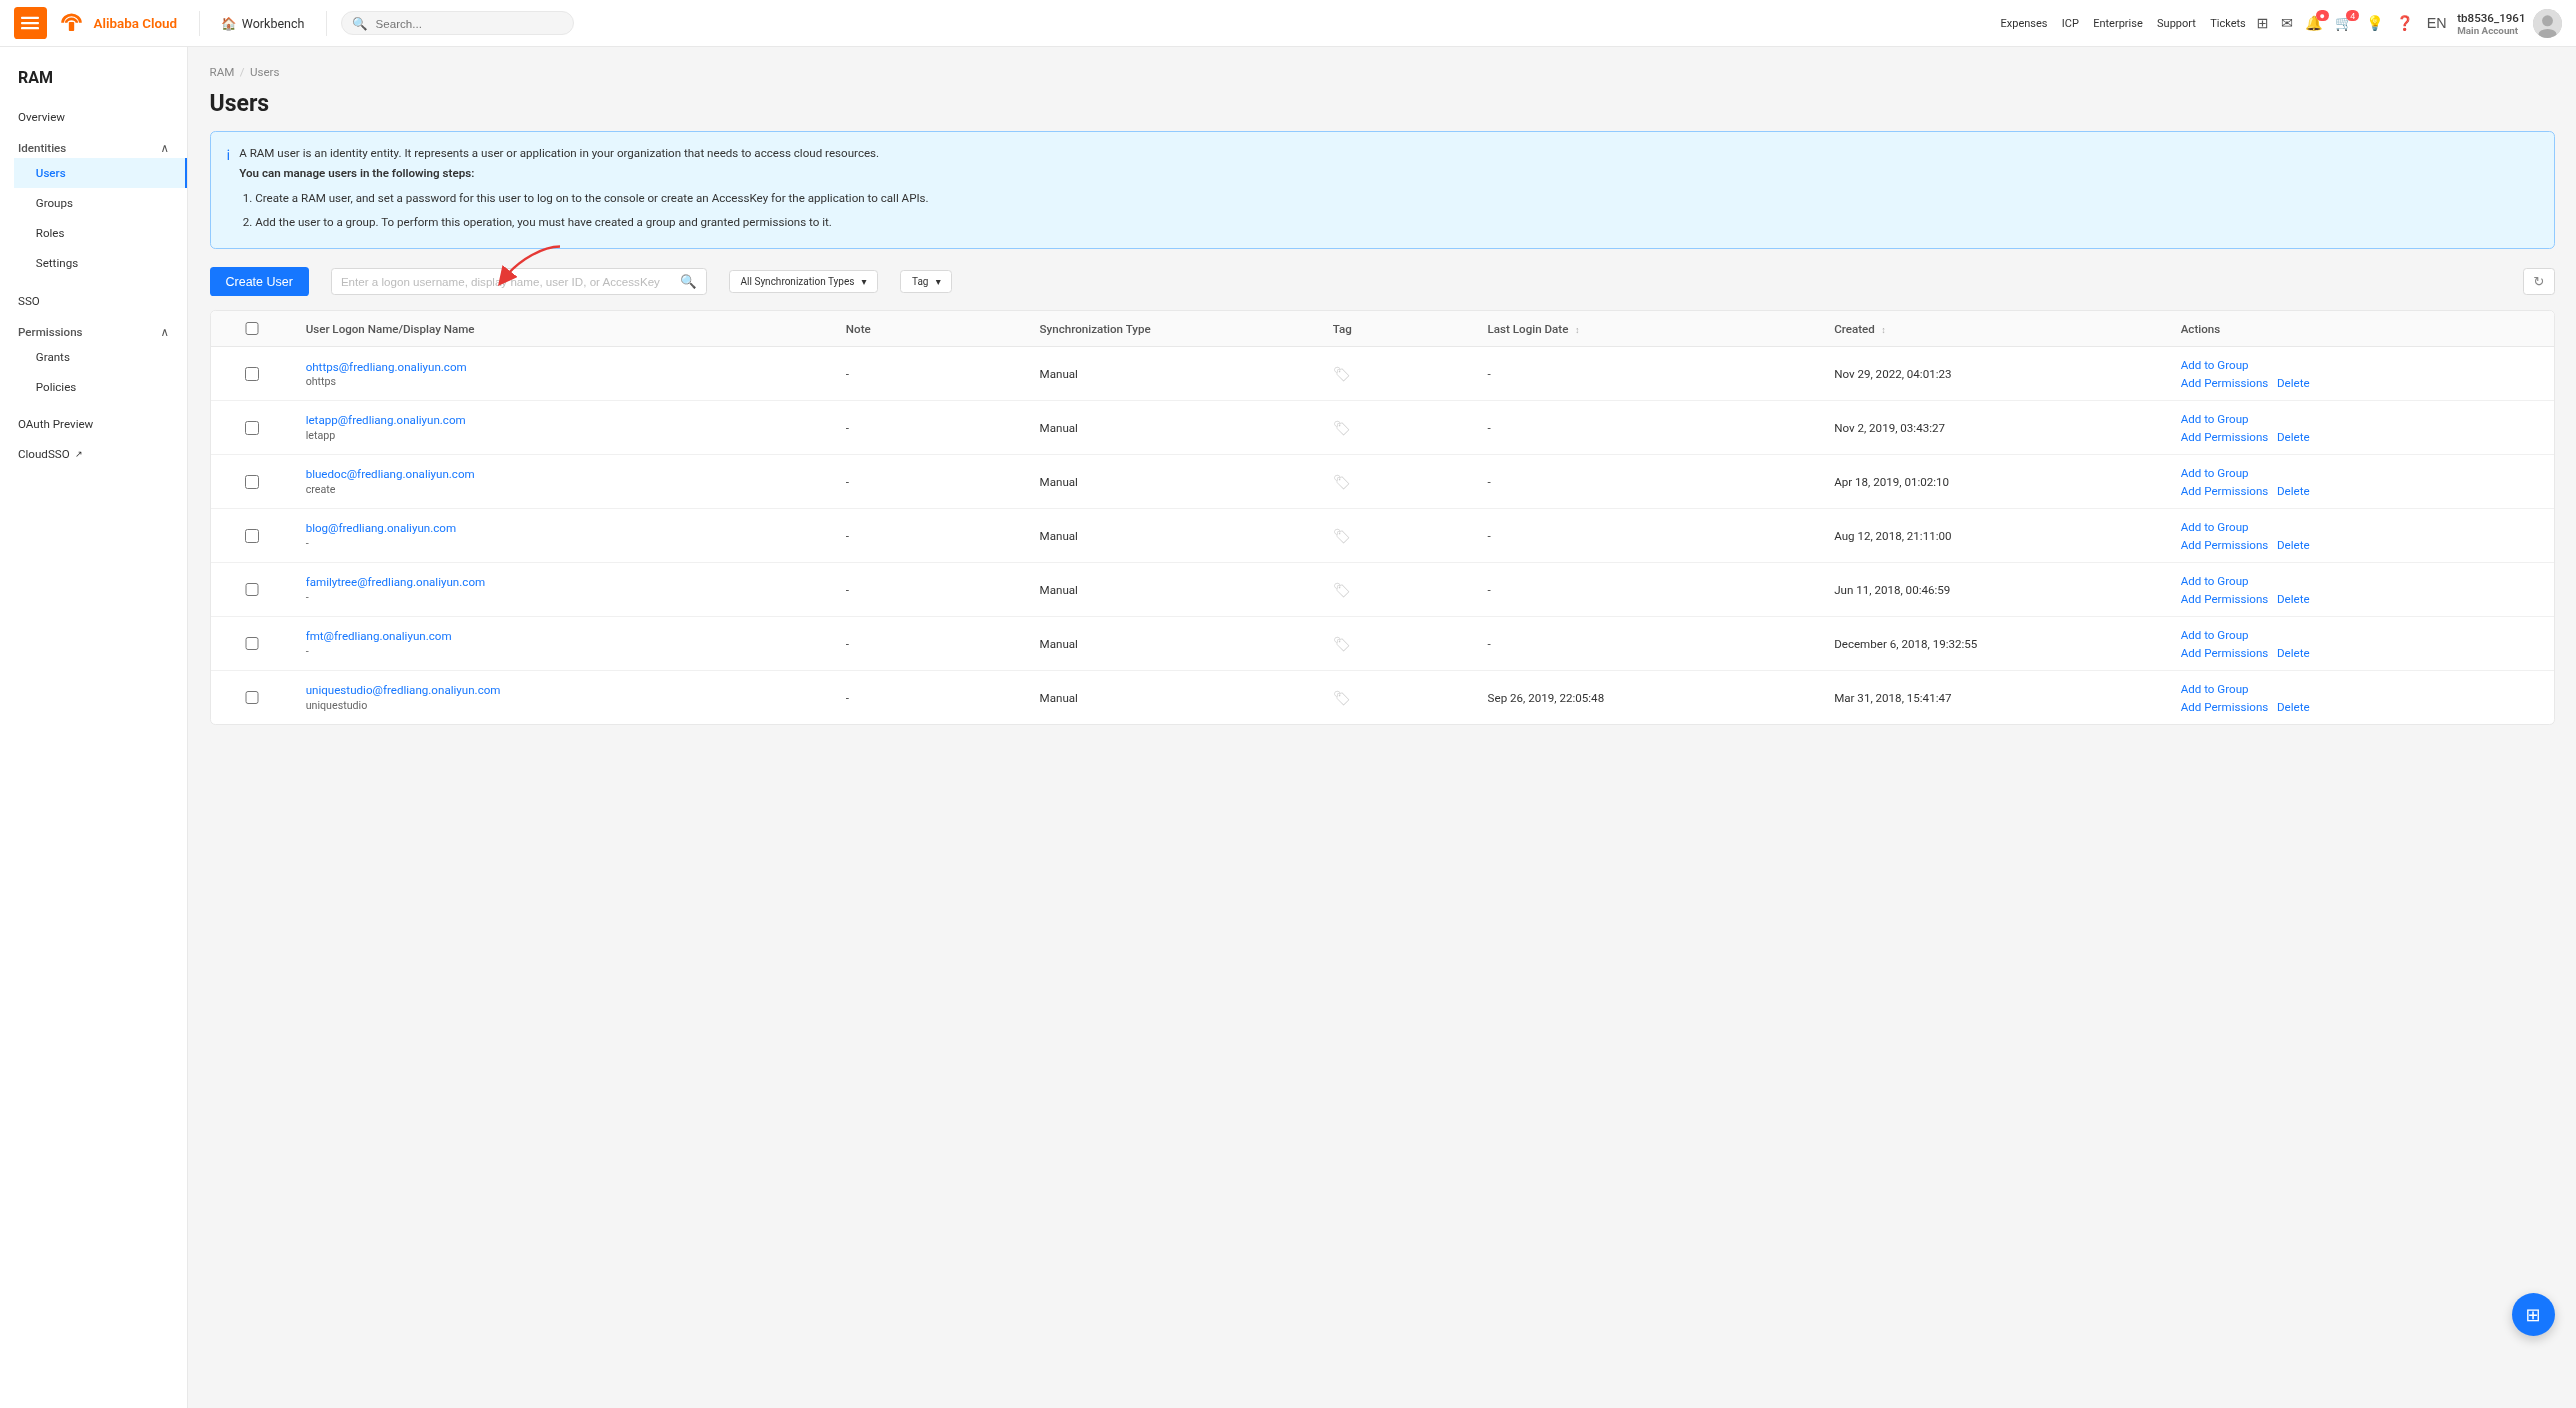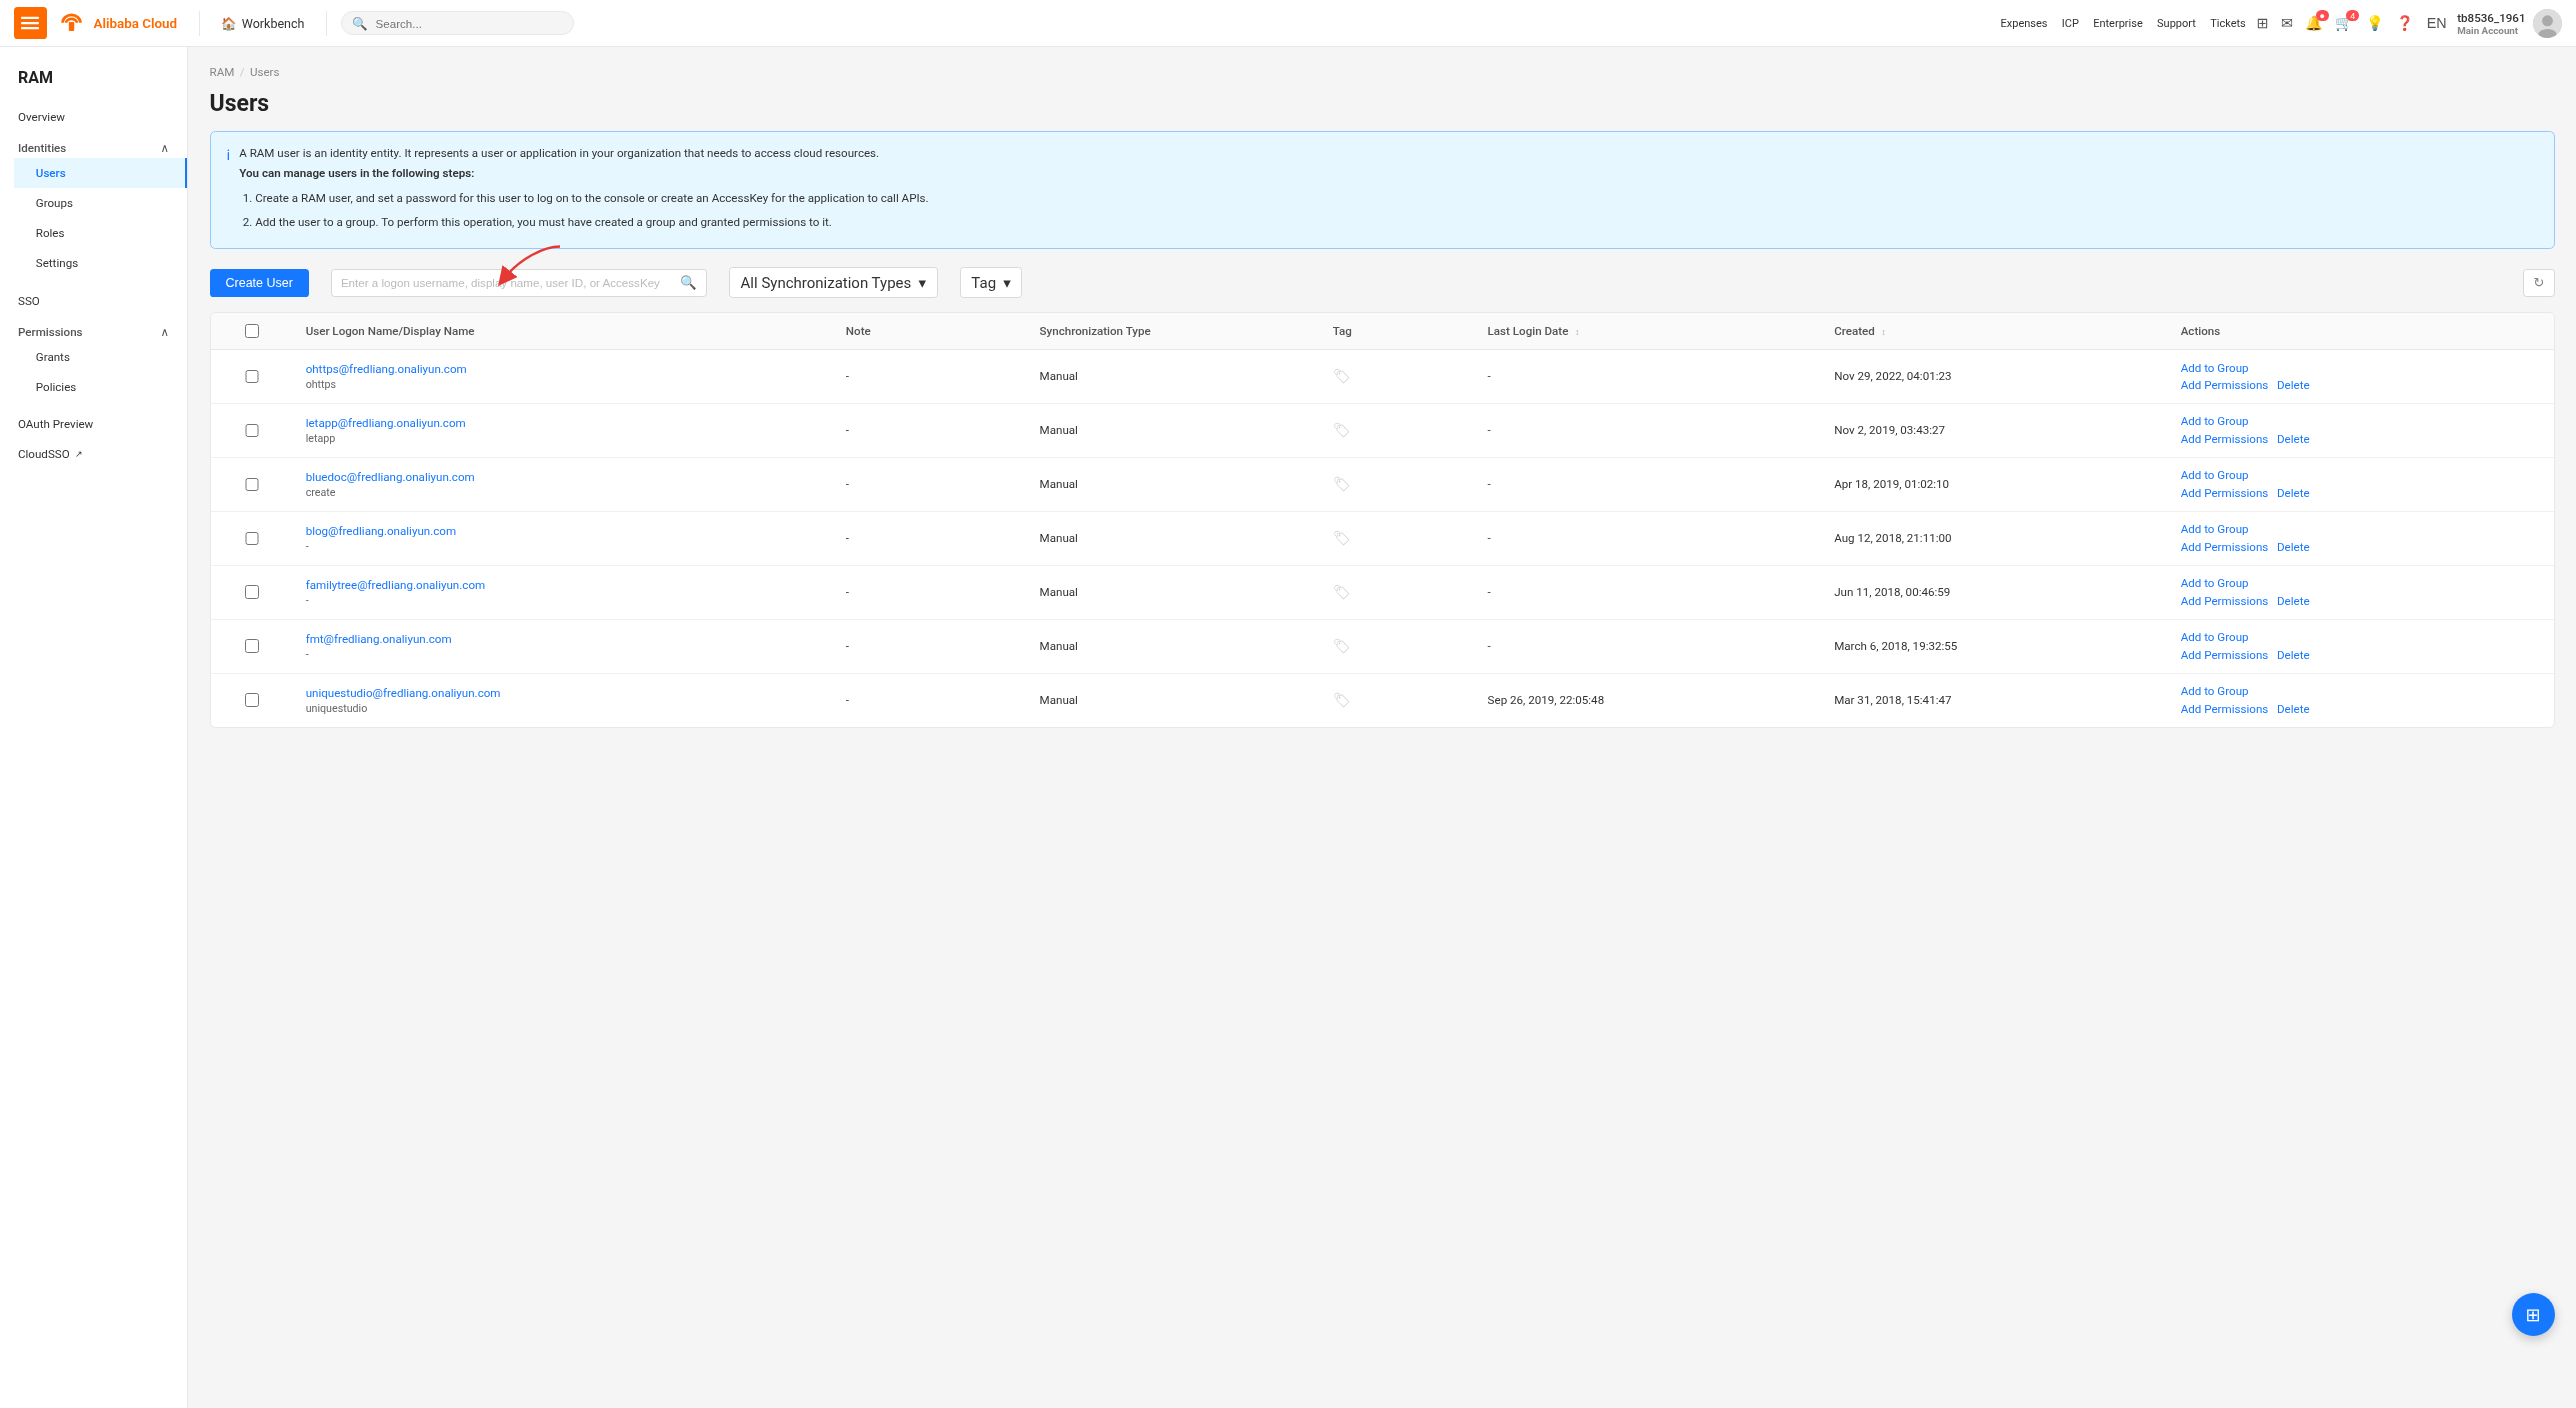--- a/index.html
+++ b/index.html
@@ -55,21 +55,21 @@
     .info-content ol { margin: 5.4px 0 0 16px; }
     .info-content ol li { margin-bottom: 3.6px; }
 
     
     .toolbar { display: flex; align-items: center; gap: 22px; margin-bottom: 14.3px; position: relative; }
     .create-btn { background: #1677ff; color: #fff; border: none; border-radius: 3.6px; padding: 7.2px 16px; font-size: 12.5px; font-weight: 500; cursor: pointer; white-space: nowrap; }
     .search-input-wrap { display: flex; align-items: center; background: #fff; border: 0.9px solid #d9d9d9; border-radius: 3.6px; padding: 5.4px 9px; flex: 1; max-width: 376px; gap: 7.2px; }
     .search-input-wrap input { border: none; outline: none; font-size: 11.6px; color: #333; width: 100%; }
     .search-input-wrap input::placeholder { color: #bbb; }
     .search-icon-btn { background: none; border: none; cursor: pointer; color: #888; display: flex; align-items: center; }
-    .filter-select { display: flex; align-items: center; background: #fff; border: 0.9px solid #d9d9d9; border-radius: 3.6px; padding: 5.4px 10.7px; gap: 7.2px; cursor: pointer; font-size: 15px; color: #333; white-space: nowrap; }
+    .filter-select { display: flex; align-items: center; background: #fff; border: 0.9px solid #d9d9d9; border-radius: 3.6px; padding: 5.4px 10.7px; gap: 7.2px; cursor: pointer; font-size: 10px; color: #333; white-space: nowrap; }
     .refresh-btn { background: #fff; border: 0.9px solid #d9d9d9; border-radius: 3.6px; padding: 5.4px 9px; cursor: pointer; color: #888; display: flex; align-items: center; margin-left: auto; }
 
     
     .arrow-annotation { position: absolute; left: 260px; top: -29px; pointer-events: none; }
     .arrow-annotation svg { width: 72px; height: 45px; }
 
     
     .table-wrap { background: #fff; border-radius: 5.4px; border: 0.9px solid #e8e8e8; overflow: hidden; }
     table { width: 100%; border-collapse: collapse; }
     thead { background: #fafafa; }
@@ -495,21 +495,21 @@
       <td class="col-name">
         <a class="user-link" href="#">fmt@fredliang.onaliyun.com</a>
         <div class="user-sub-name">-</div>
       </td>
       <td class="col-note">-</td>
       <td class="col-sync">Manual</td>
       <td class="col-tag">
         <span class="tag-icon">🏷</span>
       </td>
       <td class="col-login">-</td>
-      <td class="col-created">March 6, 2018, 19:32:55</td>
+      <td class="col-created">December 6, 2018, 19:32:55</td>
       <td class="col-actions">
         <div class="actions-cell">
           <div>
             <a class="action-link" href="#">Add to Group</a>
           </div>
           <div>
             <a class="action-link" href="#">Add Permissions</a>
             &nbsp;
             <a class="action-link delete" href="#">Delete</a>
           </div>

